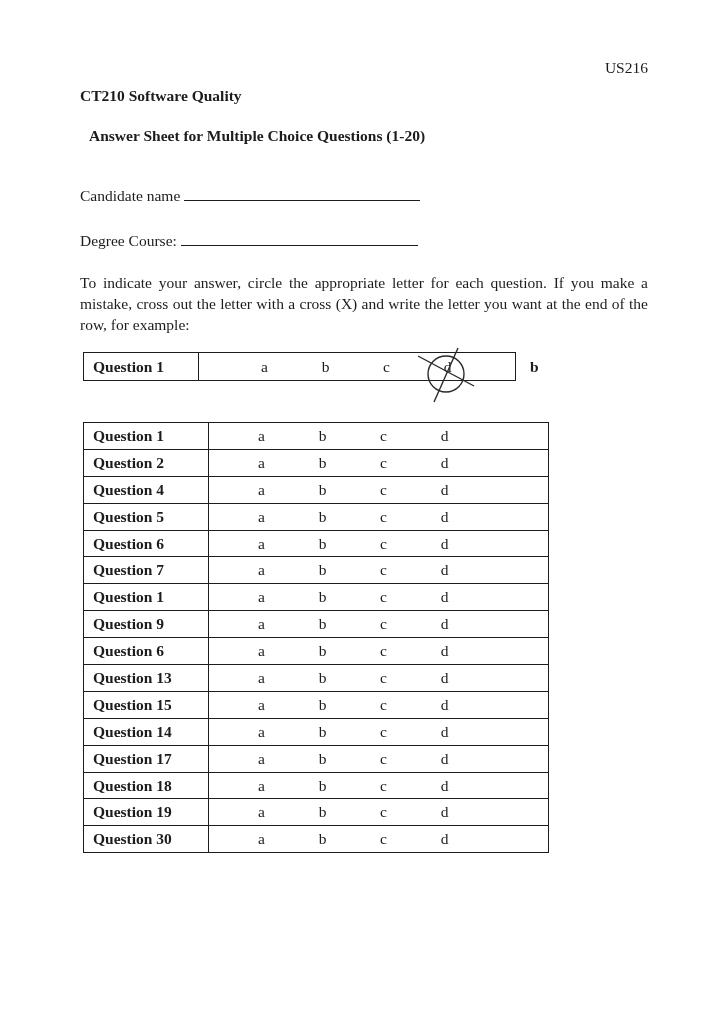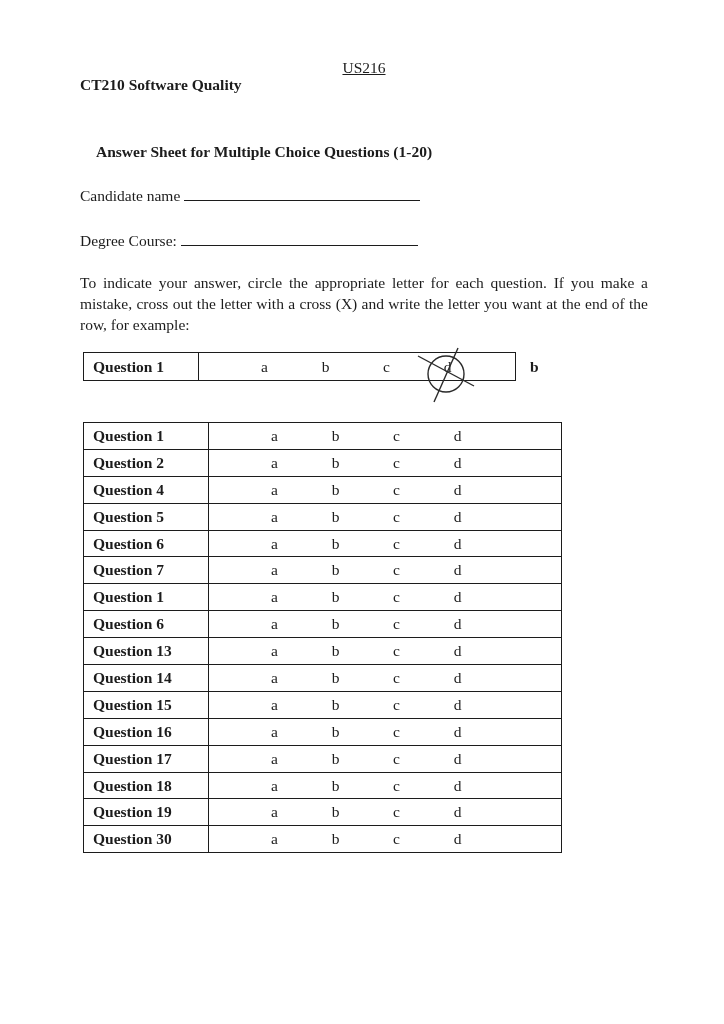--- a/index.html
+++ b/index.html
@@ -9,33 +9,31 @@
     height: 1024px;
     background: #ffffff;
     overflow: hidden;
     font-family: "Liberation Serif", serif;
     font-size: 15.5px;
     color: #1c1c1c;
   }
   .doc-code {
     position: absolute;
     top: 59px; left: 80px; width: 568px;
-    text-align: center;
-    text-decoration: underline;
+    text-align: right;
   }
   .course-title {
     position: absolute;
-    top: 76px; left: 80px;
+    top: 87px; left: 80px;
     font-weight: bold;
   }
   .sheet-title {
     position: absolute;
-    top: 127px; left: 96px;
-    font-weight: bold;
-    margin-top: 16px;
+    top: 127px; left: 89px;
+    font-weight: bold;
   }
   .field-row { position: absolute; left: 80px; white-space: nowrap; }
   .field-candidate { top: 186px; }
   .field-degree { top: 231px; }
   .blank-line {
     display: inline-block;
     border-bottom: 1px solid #1c1c1c;
     height: 14px;
     margin-left: 4px;
     vertical-align: baseline;
@@ -102,21 +100,21 @@
     height: 25.9px;
     vertical-align: middle;
   }
   .answer-table td.qcell {
     width: 115px;
     font-weight: bold;
     padding: 0 0 0 9px;
   }
   .answer-table td.optcell {
     width: 317px;
-    padding: 0 0 0 35px;
+    padding: 0 0 0 22px;
   }
 </style>
 </head>
 <body>
 
 <div class="page">
 
   <div class="doc-code">US216</div>
 
   <div class="course-title">CT210 Software Quality</div>
@@ -175,37 +173,37 @@
         </tr>
         <tr>
           <td class="qcell">Question 7</td>
           <td class="optcell"><span class="opt">a</span><span class="opt">b</span><span class="opt">c</span><span class="opt">d</span></td>
         </tr>
         <tr>
           <td class="qcell">Question 1</td>
           <td class="optcell"><span class="opt">a</span><span class="opt">b</span><span class="opt">c</span><span class="opt">d</span></td>
         </tr>
         <tr>
+          <td class="qcell">Question 9</td>
+          <td class="optcell"><span class="opt">a</span><span class="opt">b</span><span class="opt">c</span><span class="opt">d</span></td>
+        </tr>
+        <tr>
           <td class="qcell">Question 6</td>
           <td class="optcell"><span class="opt">a</span><span class="opt">b</span><span class="opt">c</span><span class="opt">d</span></td>
         </tr>
         <tr>
           <td class="qcell">Question 13</td>
           <td class="optcell"><span class="opt">a</span><span class="opt">b</span><span class="opt">c</span><span class="opt">d</span></td>
         </tr>
         <tr>
+          <td class="qcell">Question 15</td>
+          <td class="optcell"><span class="opt">a</span><span class="opt">b</span><span class="opt">c</span><span class="opt">d</span></td>
+        </tr>
+        <tr>
           <td class="qcell">Question 14</td>
-          <td class="optcell"><span class="opt">a</span><span class="opt">b</span><span class="opt">c</span><span class="opt">d</span></td>
-        </tr>
-        <tr>
-          <td class="qcell">Question 15</td>
-          <td class="optcell"><span class="opt">a</span><span class="opt">b</span><span class="opt">c</span><span class="opt">d</span></td>
-        </tr>
-        <tr>
-          <td class="qcell">Question 16</td>
           <td class="optcell"><span class="opt">a</span><span class="opt">b</span><span class="opt">c</span><span class="opt">d</span></td>
         </tr>
         <tr>
           <td class="qcell">Question 17</td>
           <td class="optcell"><span class="opt">a</span><span class="opt">b</span><span class="opt">c</span><span class="opt">d</span></td>
         </tr>
         <tr>
           <td class="qcell">Question 18</td>
           <td class="optcell"><span class="opt">a</span><span class="opt">b</span><span class="opt">c</span><span class="opt">d</span></td>
         </tr>

